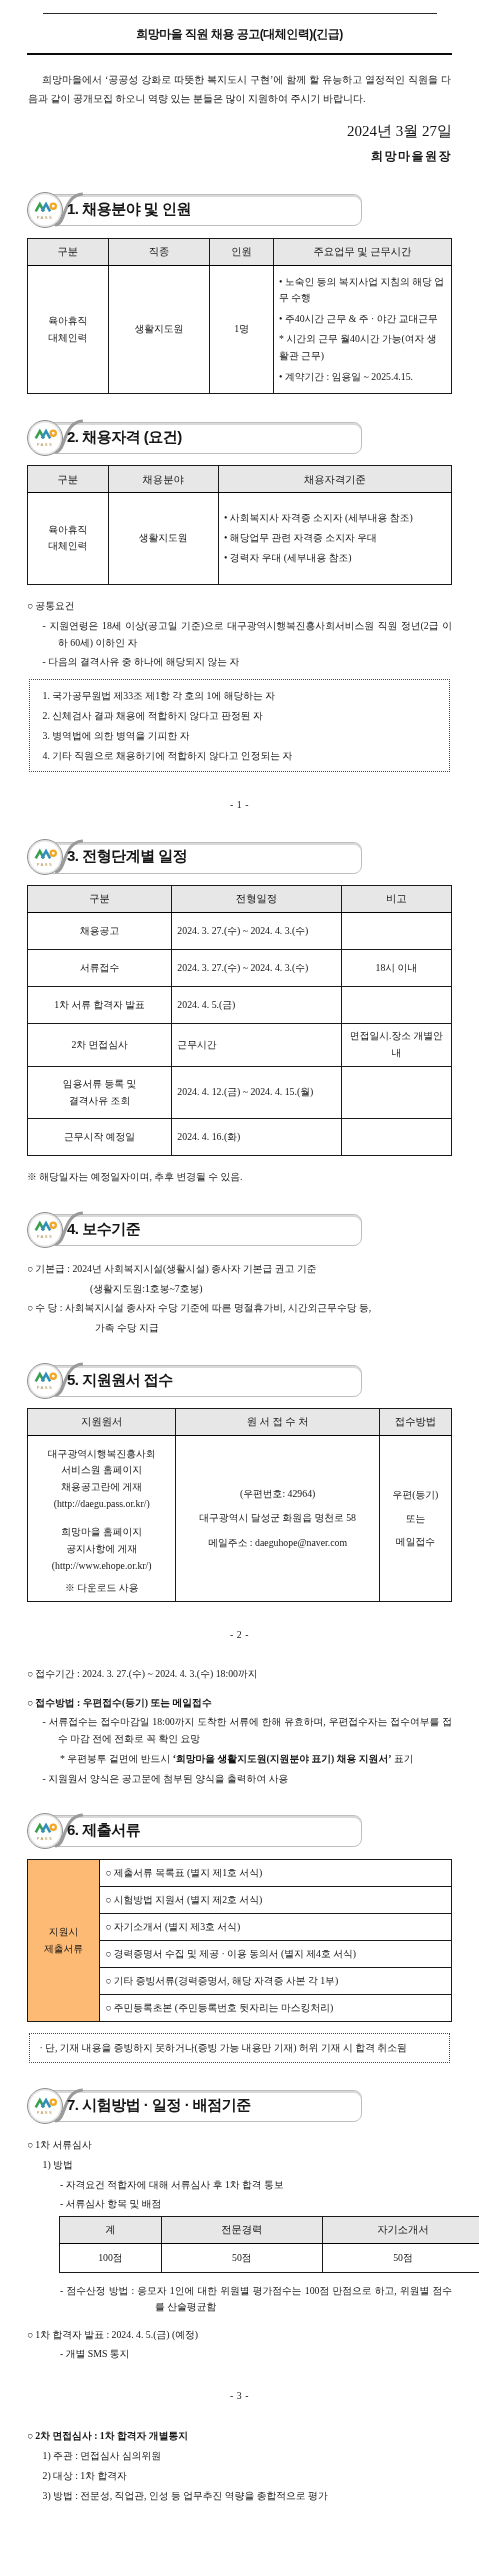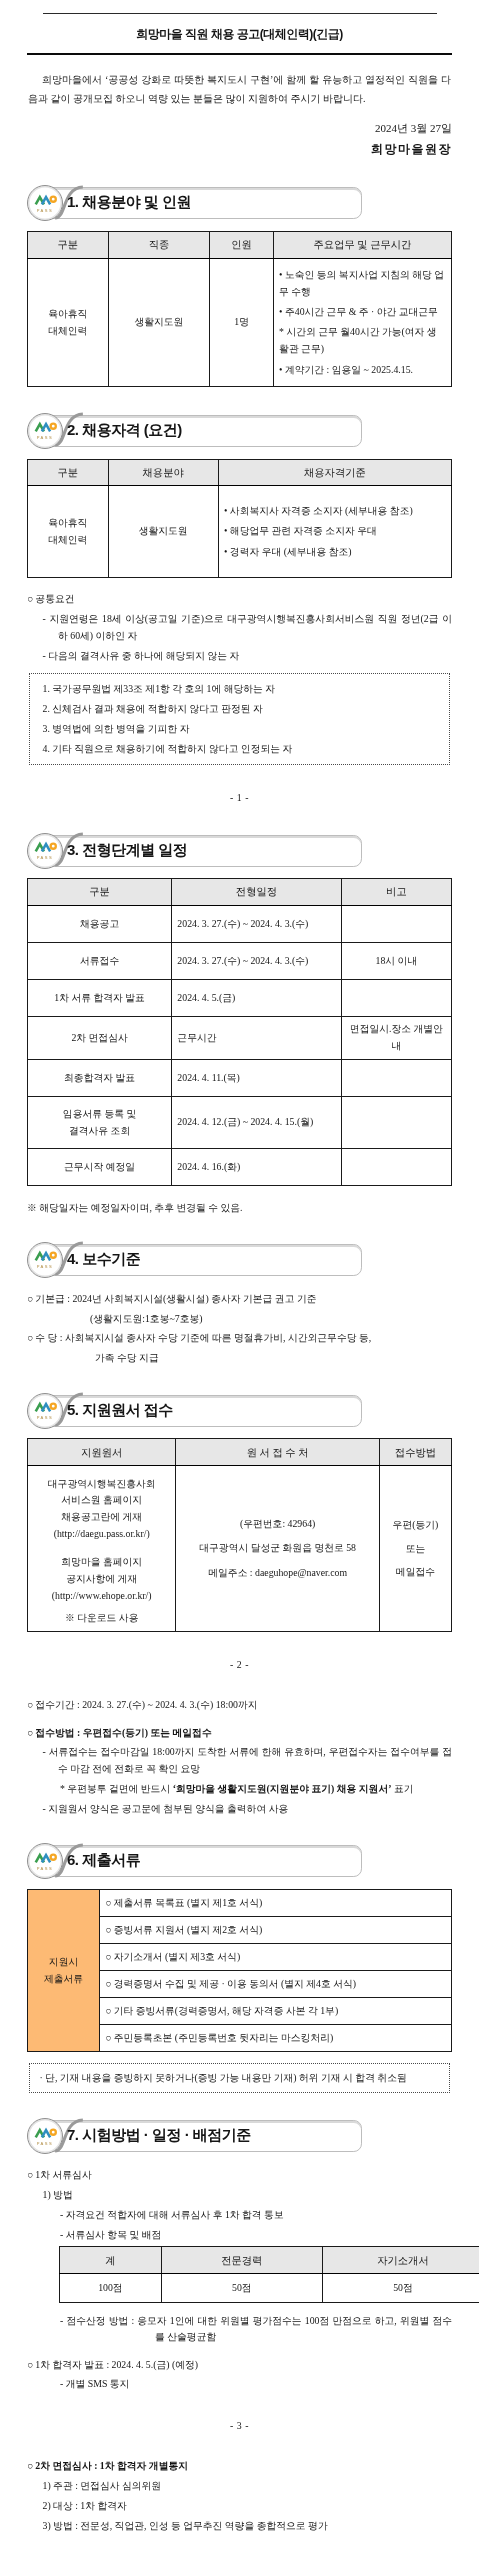--- a/index.html
+++ b/index.html
@@ -12,21 +12,21 @@
   }
   .doc{padding:13.4px 27px 36px 27px;box-sizing:border-box;}
   .ml{white-space:pre-line;}
   .rule-thin{border:0;border-top:0.8px solid #2a2a2a;margin:0 15.5px;}
   .doc-title{
     text-align:center;font-family:"Liberation Sans","DejaVu Sans",sans-serif;
     font-weight:bold;font-size:12px;margin:9.3px 0 8.2px;letter-spacing:-0.5px;
   }
   .rule-thick{border:0;border-top:2.3px solid #0a0a0a;margin:0 0 15.5px;}
   .intro{text-align:justify;text-indent:1.4em;line-height:1.9;font-size:10px;margin:0 1px;}
-  .date-line{text-align:right;margin-top:11.3px;font-size:11px;}
+  .date-line{text-align:right;margin-top:11.3px;font-size:15px;}
   .signer{text-align:right;font-size:12px;font-weight:bold;letter-spacing:1.5px;margin-top:1px;}
 
   
   .sec-head{position:relative;height:37px;margin:24px 0 10.3px;}
   .logo-circle{
     position:absolute;left:0;top:1.5px;width:34px;height:34px;border-radius:50%;
     background:#fff;border:1px solid #8f8f8f;box-shadow:0 0 0 1.5px #e3e3e3 inset;
     z-index:3;display:flex;flex-direction:column;align-items:center;justify-content:center;
   }
   .logo-pass{
@@ -228,25 +228,20 @@
         </tr>
         <tr style="height:37px;">
           <td class="center">1차 서류 합격자 발표</td>
           <td class="tleft">2024. 4. 5.(금)</td>
           <td class="center"></td>
         </tr>
         <tr style="height:37px;">
           <td class="center">2차 면접심사</td>
           <td class="tleft">근무시간</td>
           <td class="center">면접일시.장소 개별안내</td>
-        </tr>
-        <tr style="height:37px;">
-          <td class="center">최종합격자 발표</td>
-          <td class="tleft">2024. 4. 11.(목)</td>
-          <td class="center"></td>
         </tr>
         <tr style="height:52px;">
           <td class="center ml">임용서류 등록 및
 결격사유 조회</td>
           <td class="tleft">2024. 4. 12.(금) ~ 2024. 4. 15.(월)</td>
           <td class="center"></td>
         </tr>
         <tr style="height:37px;">
           <td class="center">근무시작 예정일</td>
           <td class="tleft">2024. 4. 16.(화)</td>
@@ -358,21 +353,21 @@
           <col style="width:17%">
           <col style="width:83%">
         </colgroup>
       <tbody>
         <tr style="height:27px;">
           <td class="center ml label-cell" rowspan="6">지원시
 제출서류</td>
           <td class="tleft">○ 제출서류 목록표 (별지 제1호 서식)</td>
         </tr>
         <tr style="height:27px;">
-          <td class="tleft">○ 증빙서류 지원서 (별지 제2호 서식)</td>
+          <td class="tleft">○ 시험방법 지원서 (별지 제2호 서식)</td>
         </tr>
         <tr style="height:27px;">
           <td class="tleft">○ 자기소개서 (별지 제3호 서식)</td>
         </tr>
         <tr style="height:27px;">
           <td class="tleft">○ 경력증명서 수집 및 제공 · 이용 동의서 (별지 제4호 서식)</td>
         </tr>
         <tr style="height:27px;">
           <td class="tleft">○ 기타 증빙서류(경력증명서, 해당 자격증 사본 각 1부)</td>
         </tr>

